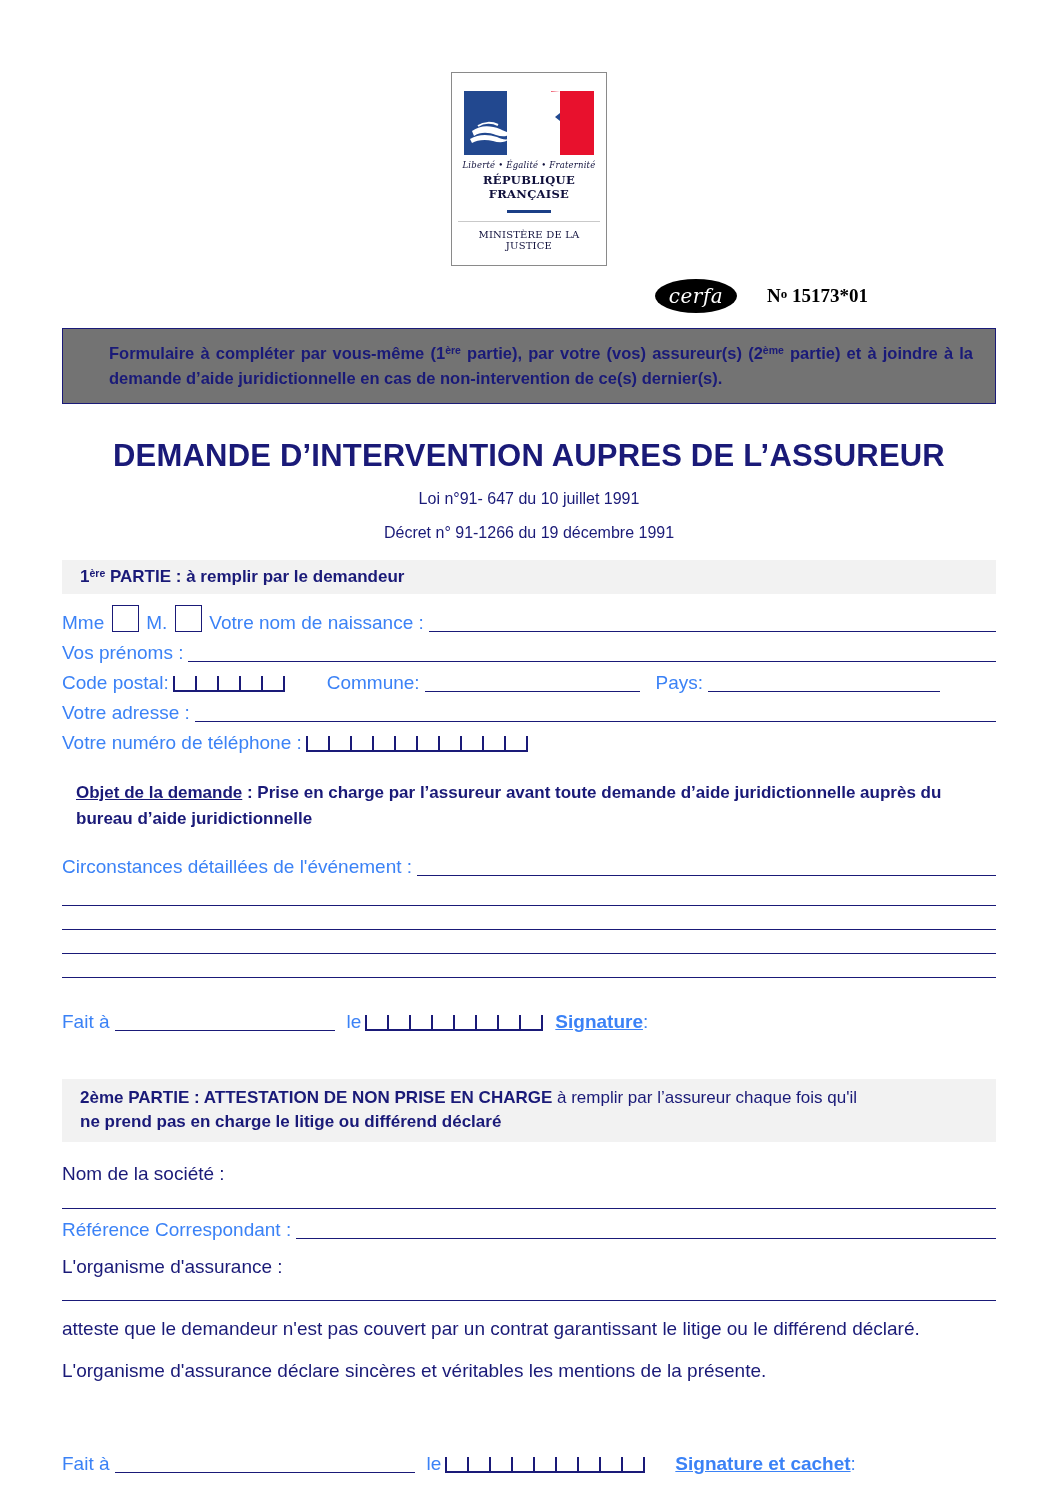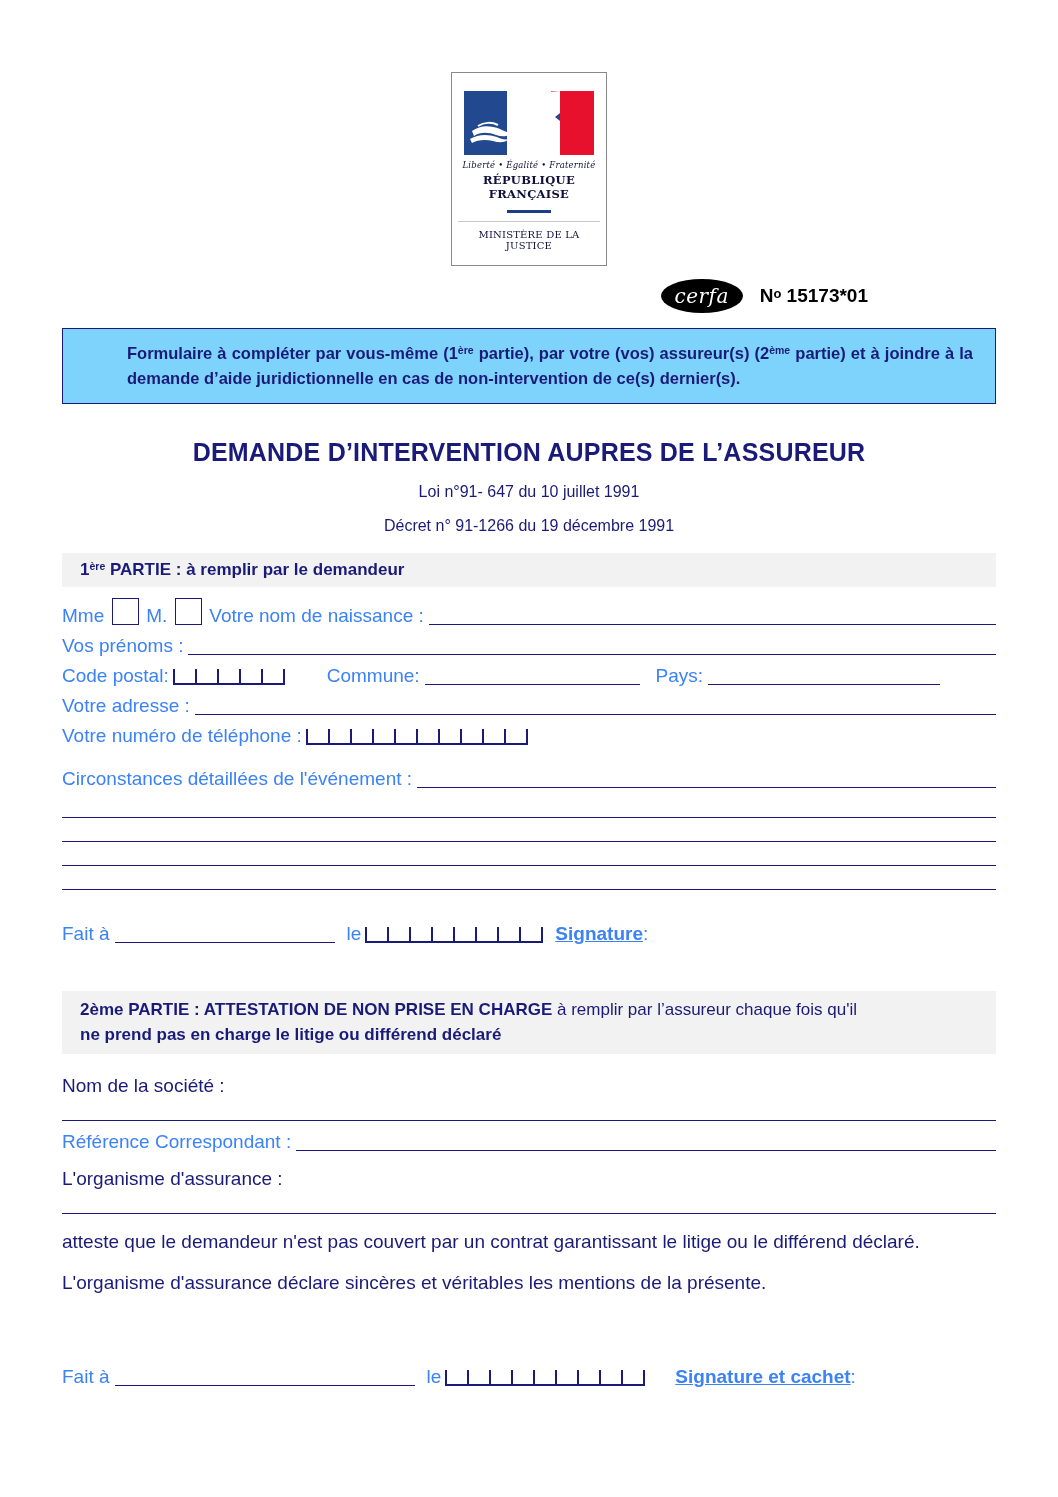--- a/index.html
+++ b/index.html
@@ -100,52 +100,52 @@
     color: #ffffff;
     display: flex;
     align-items: center;
     justify-content: center;
     font-family: "DejaVu Serif", serif;
     font-style: italic;
     font-size: 20px;
     letter-spacing: 0.5px;
   }
   .cerfa-num {
-    font-family: Liberation Sans, sans-serif;
+    font-family: Liberation Serif, serif;
     font-weight: 700;
     font-size: 19px;
     color: #000000;
-    margin-left: 17px;
+    margin-left: 30px;
     white-space: nowrap;
   }
   .cerfa-num .deg { font-size: 13px; vertical-align: 4px; }
 
   
   .intro-box {
     border: 1px solid #1a1a78;
-    background: #7dd3fc;
+    background: #737373;
     margin-top: 14px;
-    padding: 12px 22px 12px 64px;
+    padding: 12px 22px 12px 46px;
     box-sizing: border-box;
   }
   .intro-text {
     font-weight: 700;
     font-size: 16.5px;
     line-height: 1.5;
     text-align: justify;
     color: #1a1a78;
     margin: 0;
   }
   sup.sm { font-size: 10.5px; vertical-align: 5px; }
 
   
   .main-title {
     text-align: center;
     font-weight: 700;
-    font-size: 25px;
+    font-size: 31px;
     letter-spacing: 0.2px;
     margin: 34px 0 0 0;
     color: #1a1a78;
   }
   .sub-line {
     text-align: center;
     font-size: 16px;
     margin: 16px 0 0 0;
     color: #1a1a78;
   }
@@ -350,20 +350,21 @@
       <span class="cell"></span>
       <span class="cell"></span>
       <span class="cell"></span>
       <span class="cell"></span>
       <span class="cell"></span>
       <span class="cell"></span>
       <span class="cap"></span>
     </span>
   </div>
 
+  <div class="objet"><u>Objet de la demande</u><span> : Prise en charge par l’assureur avant toute demande d’aide juridictionnelle auprès du bureau d’aide juridictionnelle</span></div>
 
   <div class="frow gap-sm">
     <span class="lbl">Circonstances détaillées de l'événement :</span>
     <span class="rule"></span>
   </div>
   <div class="blank-lines">
     <div class="blank-line"></div>
     <div class="blank-line"></div>
     <div class="blank-line"></div>
     <div class="blank-line"></div>

